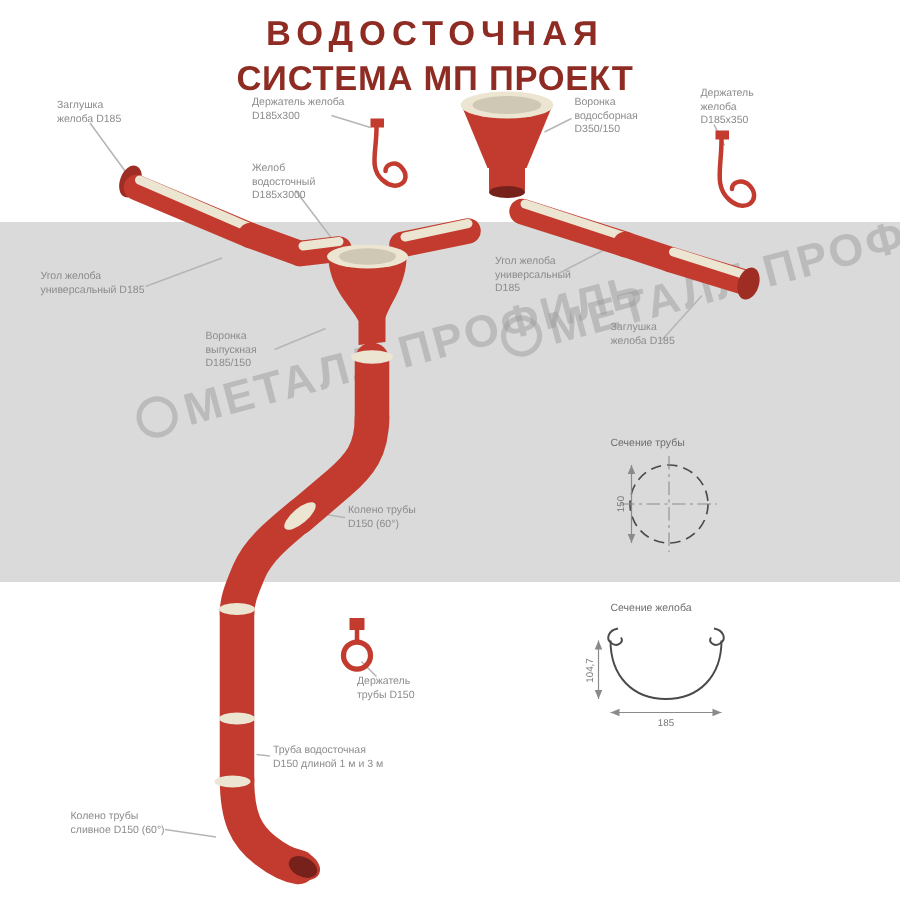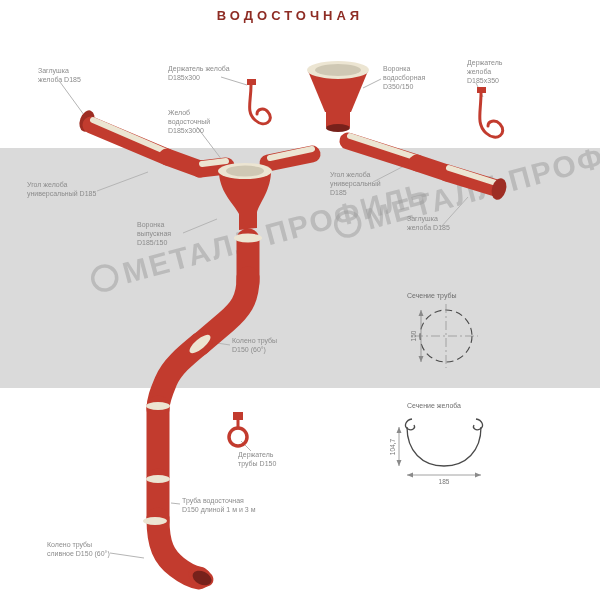--- a/index.html
+++ b/index.html
@@ -8,21 +8,21 @@
     position:relative; background:#ffffff; overflow:hidden;
     font-family:"Liberation Sans", sans-serif;
   }
   :root{
     --component-red:#c23b2e; --component-dark-red:#9e2d23; --cream:#ece5d2;
     --title-maroon:#8e2c24; --band-gray:#dadada; --label-gray:#8c8c8c;
     --watermark-gray:#9a9a9a;
   }
   .title{
     position:absolute; left:140px; top:8px; width:300px; text-align:center;
-    color:var(--title-maroon); font-weight:bold; font-size:13px; line-height:1.3;
+    color:var(--title-maroon); font-weight:bold; font-size:23px; line-height:1.3;
   }
   .title .t1{ display:block; letter-spacing:4px; }
   .title .t2{ display:block; letter-spacing:0.5px; }
   .lbl{
     position:absolute; font-size:7px; line-height:1.32; color:var(--label-gray);
     white-space:pre-line;
   }
   .sec-title{ color:#6e6e6e; }
   svg.canvas{ position:absolute; left:0; top:0; }
   .band{ fill:var(--band-gray); }
@@ -160,20 +160,21 @@
     <text class="dim-text" x="444" y="484">185</text>
     <path class="dim" d="M399,427 L399,466"></path>
     <path class="dim-arrow" d="M399,427 l-2.5,6 l5,0 z"></path>
     <path class="dim-arrow" d="M399,466 l-2.5,-6 l5,0 z"></path>
     <text class="dim-text" transform="translate(395,447) rotate(-90)">104,7</text>
   </g>
 </svg>
 
 <div class="title">
   <span class="t1">ВОДОСТОЧНАЯ</span>
+  <span class="t2">СИСТЕМА МП ПРОЕКТ</span>
 </div>
 
 <div class="lbl" style="left:38px;top:66px">Заглушка
 желоба D185</div>
 <div class="lbl" style="left:168px;top:64px">Держатель желоба
 D185х300</div>
 <div class="lbl" style="left:383px;top:64px">Воронка
 водосборная
 D350/150</div>
 <div class="lbl" style="left:467px;top:58px">Держатель

